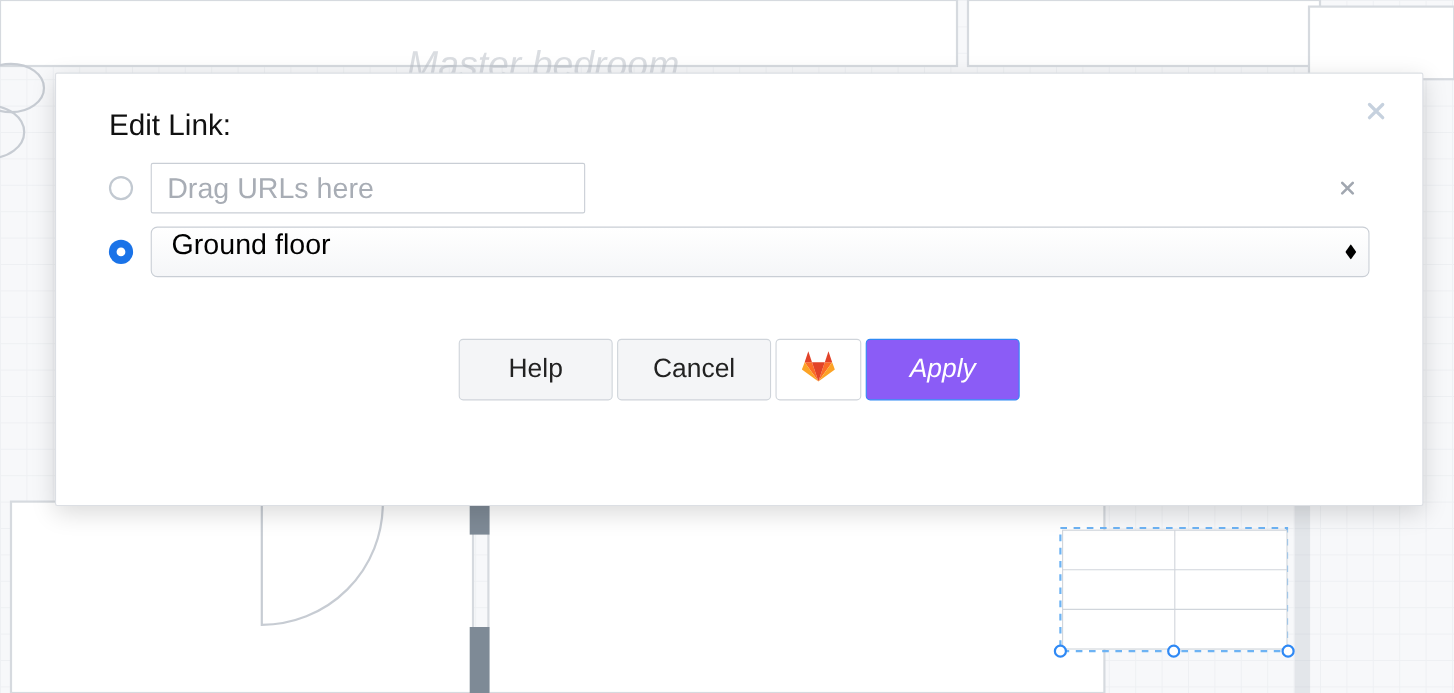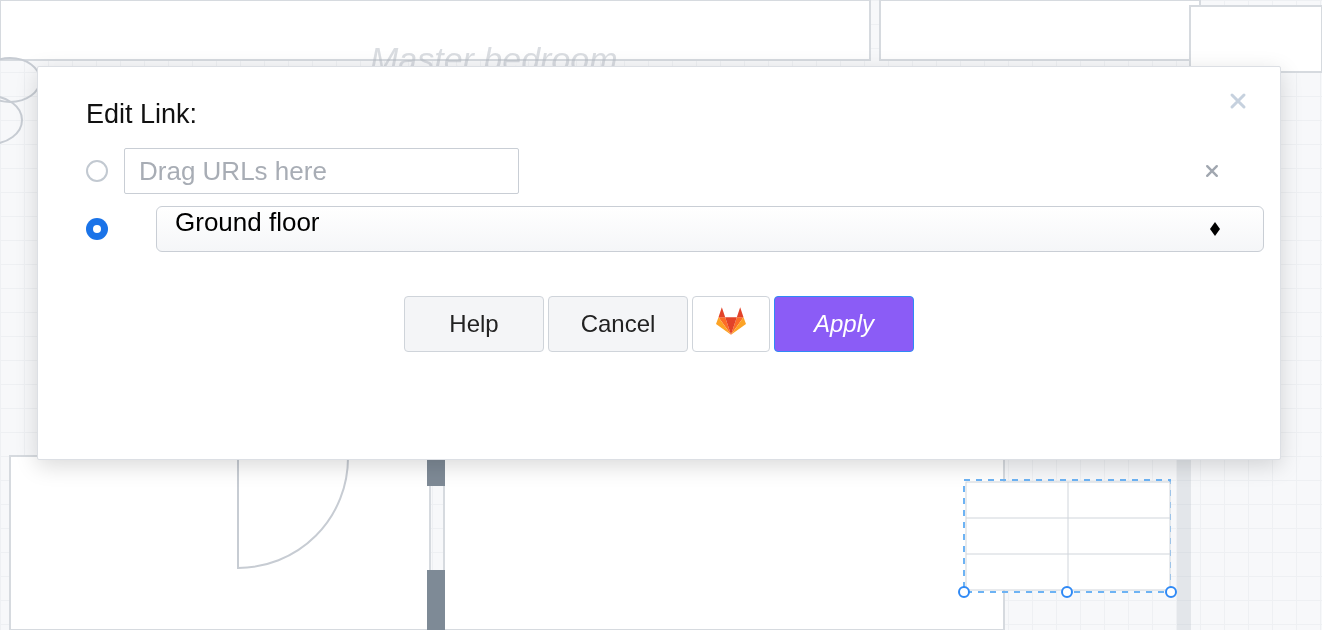--- a/index.html
+++ b/index.html
@@ -33,21 +33,21 @@
       font-size: 34px;
       color: #b6bcc5;
       user-select: none;
     }
     .bg-label.master { left: 370px; top: 40px; opacity: 0.5; font-style: italic; }
     .bg-label.bathroom { left: 94px; top: 568px; }
 
     
     .dialog {
       position: absolute;
-      left: 37px;
+      left: 50px;
       top: 66px;
       width: 1244px;
       height: 394px;
       background: #ffffff;
       border: 1px solid #dcdfe4;
       border-radius: 2px;
       box-shadow: 0 6px 22px rgba(0,0,0,0.15);
       padding: 32px 48px 30px;
     }
     .close-x {
@@ -140,37 +140,36 @@
       height: 46px;
       border: 1px solid #c9ced5;
       border-radius: 6px;
       background: linear-gradient(#ffffff, #f5f6f8);
       padding: 0 44px 0 18px;
       font-size: 26px;
       color: #000;
       appearance: none;
       -webkit-appearance: none;
       cursor: pointer;
-      margin-left: 32px;
     }
     .select-arrows {
       position: absolute;
       right: 12px;
       top: 50%;
       transform: translateY(-50%);
       pointer-events: none;
       color: #000;
       display: flex;
       flex-direction: column;
       line-height: 0;
     }
     .select-arrows svg { display: block; }
 
     .button-row {
-      margin-top: 44px;
+      margin-top: 56px;
       display: flex;
       justify-content: center;
       gap: 4px;
     }
     .btn {
       height: 56px;
       min-width: 140px;
       padding: 0 28px;
       font-size: 24px;
       border-radius: 4px;

